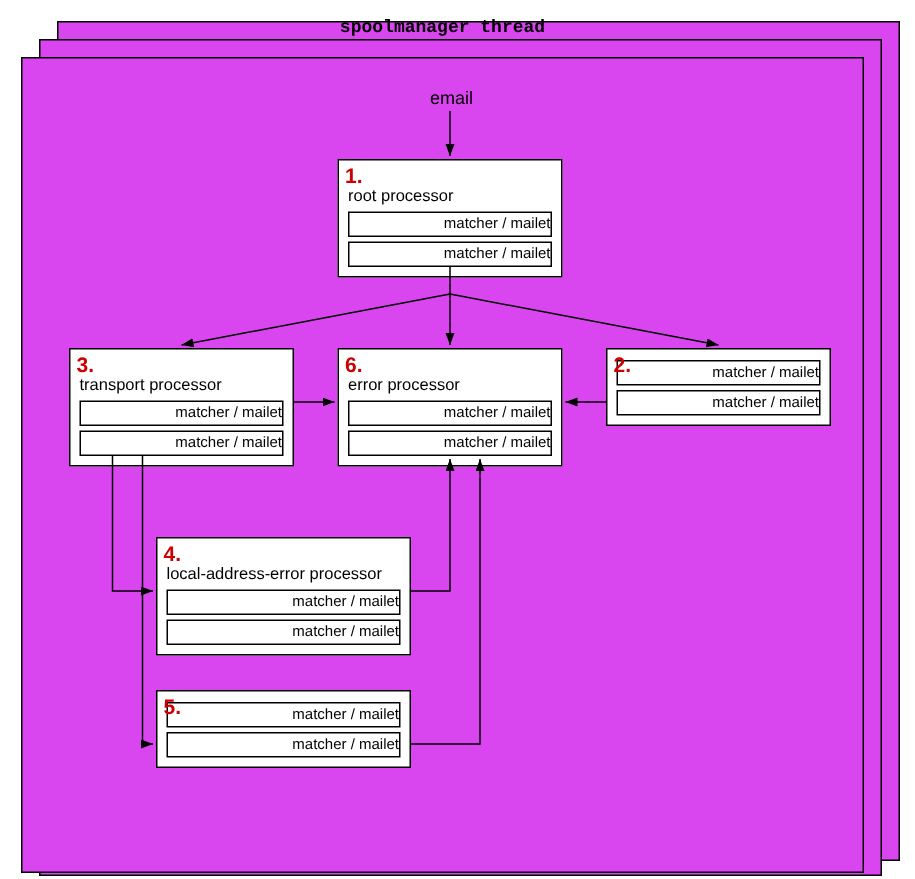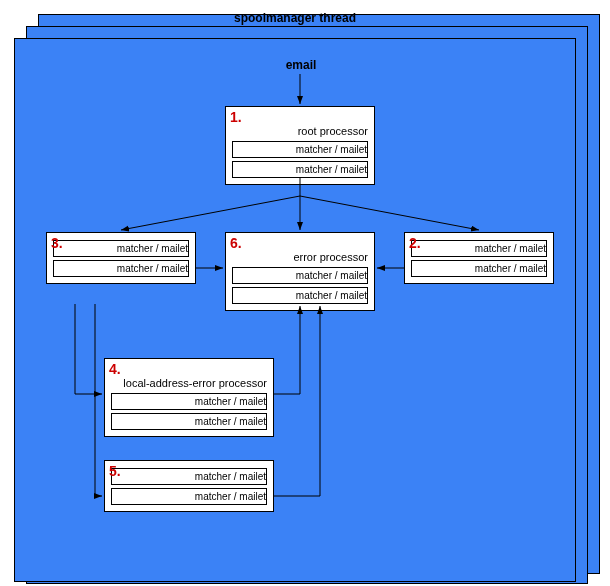--- a/index.html
+++ b/index.html
@@ -11,22 +11,23 @@
     color: #000;
   }
   .canvas {
     position: relative;
     width: 610px;
     height: 586px;
   }
   .frame {
     position: absolute;
     border: 1px solid #000;
-    background: #3b82f6;
+    background: #d946ef;
     box-sizing: border-box;
+    font-family: Liberation Mono, monospace;
   }
   .frame-title {
     position: absolute;
     top: 6px;
     left: 0;
     right: 0;
     text-align: center;
     font-weight: bold;
     font-size: 12px;
   }
@@ -39,34 +40,34 @@
   }
   .node-num {
     position: absolute;
     top: 2px;
     left: 4px;
     color: #c00;
     font-weight: bold;
     font-size: 14px;
   }
   .node-title {
-    text-align: right;
+    text-align: left;
     margin-top: 14px;
     margin-bottom: 4px;
   }
   .slot {
     border: 1px solid #000;
     text-align: right;
     padding: 2px 0;
     margin-top: 3px;
     font-size: 10px;
   }
   .label {
     position: absolute;
-    font-weight: bold;
+    font-weight: normal;
     font-size: 12px;
   }
   svg.arrows {
     position: absolute;
     top: 0;
     left: 0;
     pointer-events: none;
   }
 </style>
 </head>
@@ -84,20 +85,21 @@
 
   <div class="node" style="left:225px; top:106px; width:150px;">
     <div class="node-num">1.</div>
     <div class="node-title">root processor</div>
     <div class="slot">matcher / mailet</div>
     <div class="slot">matcher / mailet</div>
   </div>
 
   <div class="node" style="left:46px; top:232px; width:150px;">
     <div class="node-num">3.</div>
+    <div class="node-title">transport processor</div>
     <div class="slot">matcher / mailet</div>
     <div class="slot">matcher / mailet</div>
   </div>
 
   <div class="node" style="left:225px; top:232px; width:150px;">
     <div class="node-num">6.</div>
     <div class="node-title">error processor</div>
     <div class="slot">matcher / mailet</div>
     <div class="slot">matcher / mailet</div>
   </div>

